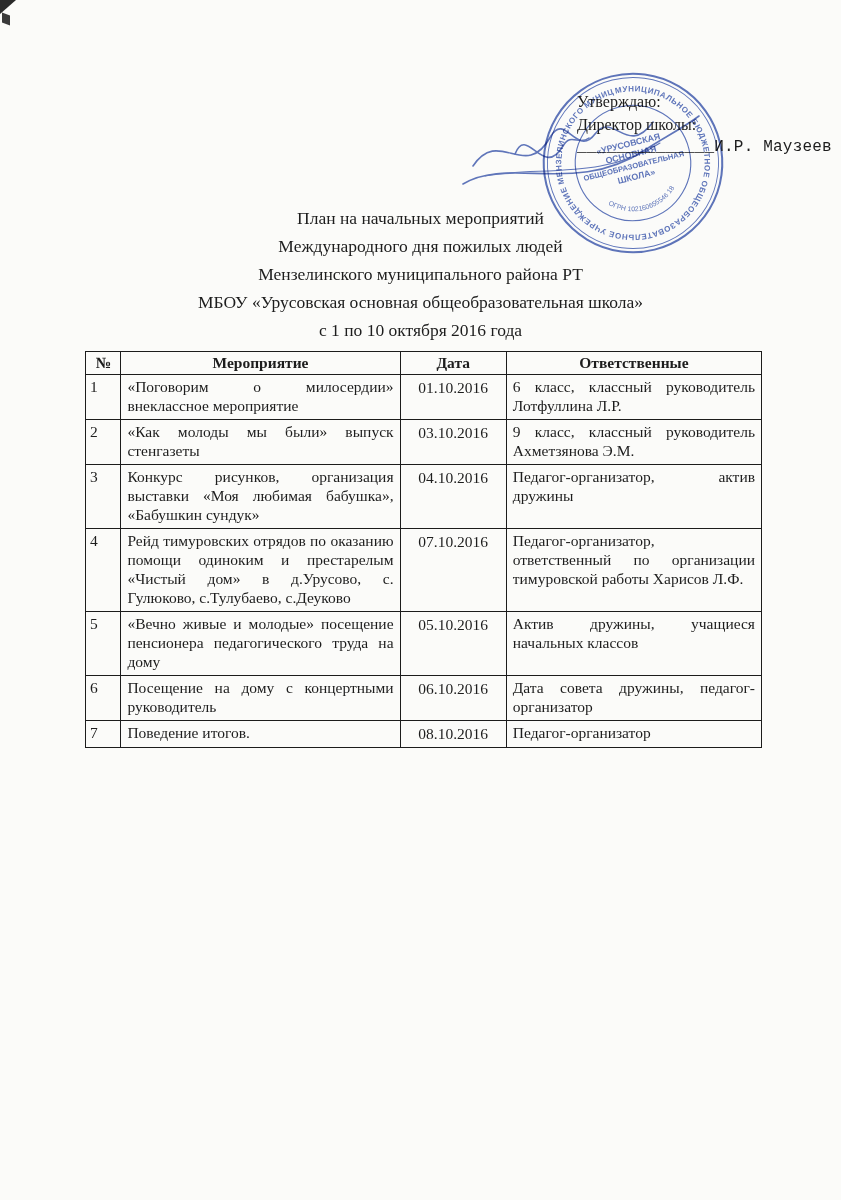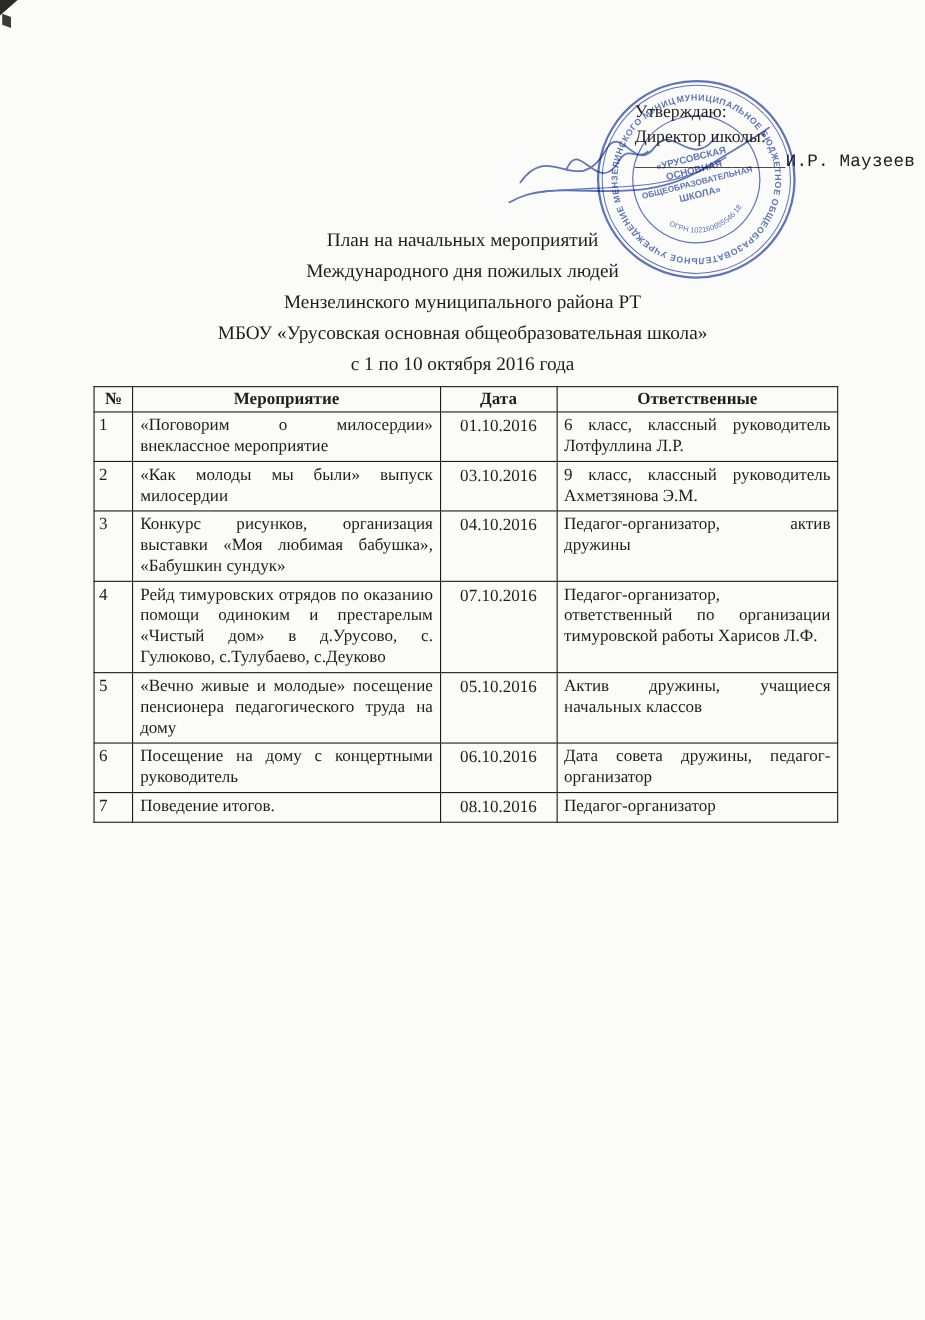--- a/index.html
+++ b/index.html
@@ -161,21 +161,21 @@
     </thead>
     <tbody>
       <tr>
         <td class="cell-num">1</td>
         <td class="cell-event">«Поговорим о милосердии» внеклассное мероприятие</td>
         <td class="cell-date">01.10.2016</td>
         <td class="cell-resp">6 класс, классный руководитель Лотфуллина Л.Р.</td>
       </tr>
       <tr>
         <td class="cell-num">2</td>
-        <td class="cell-event">«Как молоды мы были» выпуск милосердии</td>
+        <td class="cell-event">«Как молоды мы были» выпуск стенгазеты</td>
         <td class="cell-date">03.10.2016</td>
         <td class="cell-resp">9 класс, классный руководитель Ахметзянова Э.М.</td>
       </tr>
       <tr>
         <td class="cell-num">3</td>
         <td class="cell-event">Конкурс рисунков, организация выставки «Моя любимая бабушка», «Бабушкин сундук»</td>
         <td class="cell-date">04.10.2016</td>
         <td class="cell-resp">Педагог-организатор, актив дружины</td>
       </tr>
       <tr>

